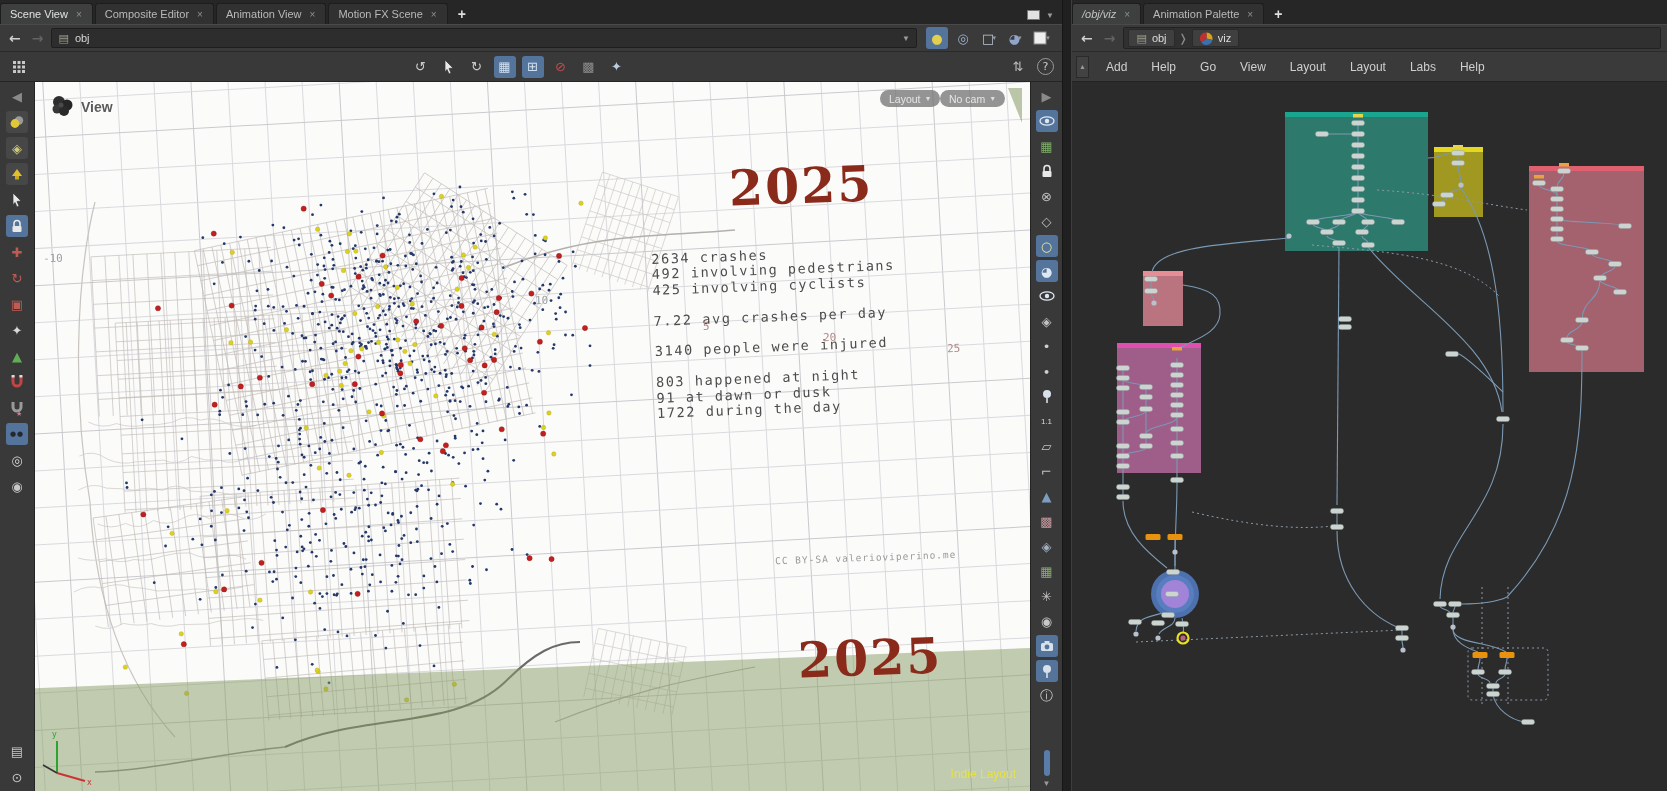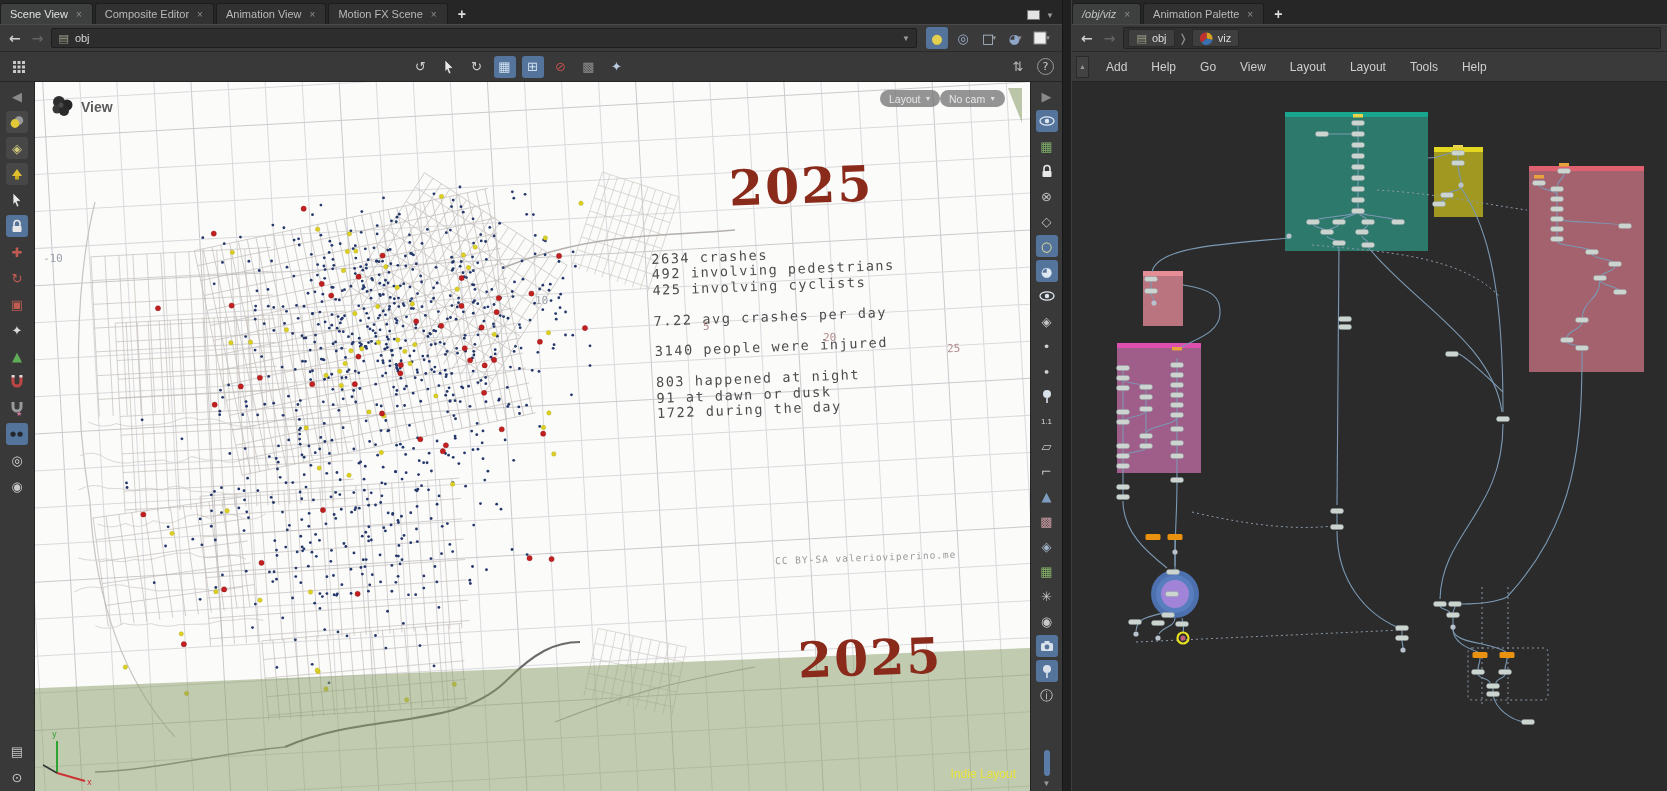--- a/index.html
+++ b/index.html
@@ -1607,21 +1607,21 @@
     </div>
 
     <div class="menurow">
       <span class="scrtab">▲</span>
       <span class="mitem">Add</span>
       <span class="mitem">Help</span>
       <span class="mitem">Go</span>
       <span class="mitem">View</span>
       <span class="mitem">Layout</span>
       <span class="mitem">Layout</span>
-      <span class="mitem">Tools</span>
+      <span class="mitem">Labs</span>
       <span class="mitem">Help</span>
     </div>
 
     <div class="network">
       <svg id="net-svg" width="595" height="709">
           <rect x="213" y="35" width="143" height="134" fill="#2d7f70" opacity="0.93"></rect>
           <rect x="213" y="30" width="143" height="5" fill="#18a78e"></rect>
           <rect x="362" y="70" width="49" height="65" fill="#a9a01f" opacity="0.93"></rect>
           <rect x="362" y="65" width="49" height="5" fill="#e3d71f"></rect>
           <rect x="457" y="89" width="115" height="201" fill="#ad6573" opacity="0.93"></rect>

